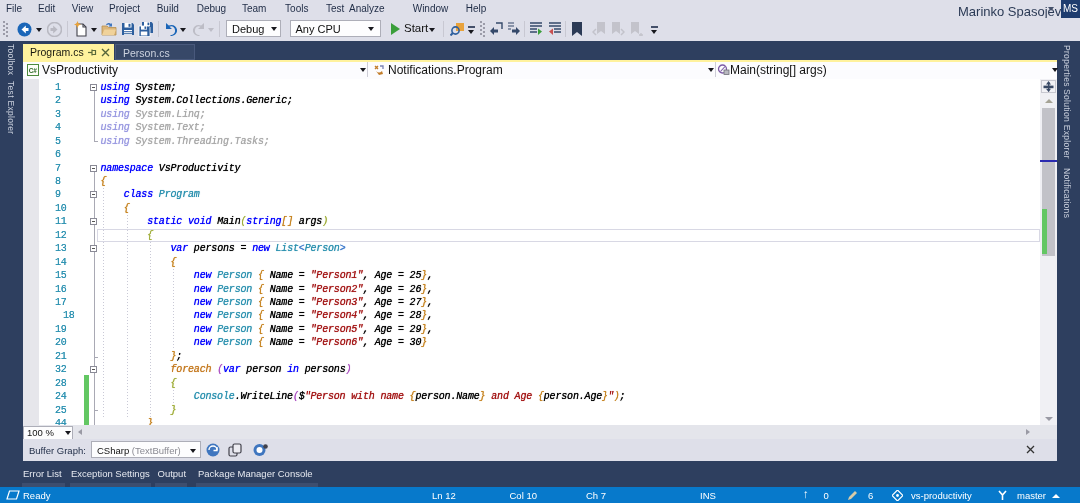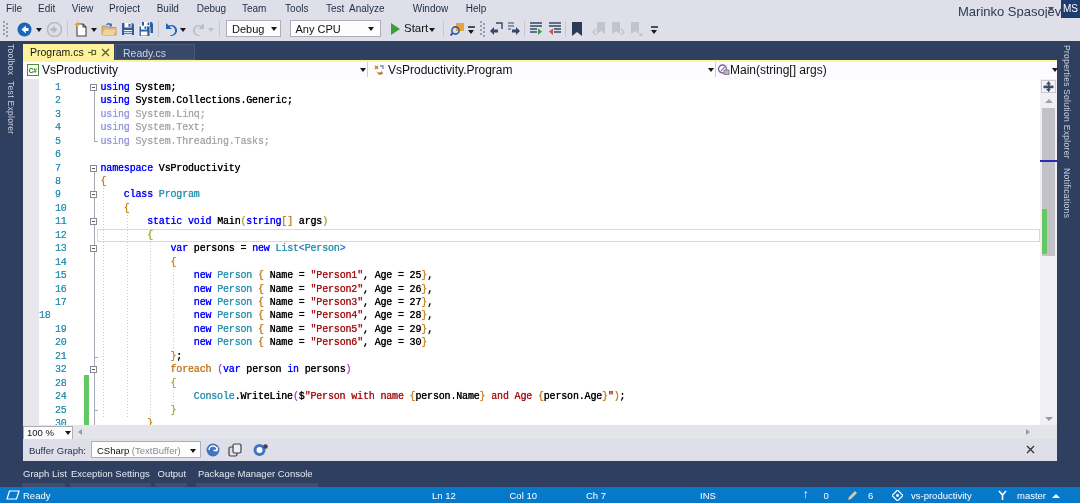--- a/index.html
+++ b/index.html
@@ -7,21 +7,21 @@
 .abs{position:absolute;}
 #menubar{left:0;top:0;width:1080px;height:18px;background:#DEDFE9;color:#1E2B45;font-size:10px;}
 #menubar .mi{position:absolute;top:3px;}
 #toolbar{left:0;top:18px;width:1080px;height:23px;background:#DEDFE9;}
 .tsep{position:absolute;top:3px;width:1px;height:16px;background:#C8C8D2;}
 .combo{position:absolute;background:#FDFDFE;border:1px solid #ADAEB8;font-size:11px;color:#111;}
 .caret{position:absolute;width:0;height:0;border-left:3.5px solid transparent;border-right:3.5px solid transparent;border-top:4px solid #17171d;}
 #tabwell{left:23px;top:41px;width:1034px;height:21px;background:#2E3F5F;}
 #navbar{left:23px;top:62px;width:1034px;height:17px;background:#FCFCFE;}
 #editor{left:23px;top:79px;width:1017px;height:346px;background:#FFFFFF;overflow:hidden;}
-.cl{position:absolute;left:0;font-family:"Liberation Mono",monospace;font-size:10px;letter-spacing:-0.17px;line-height:13.45px;height:13.45px;white-space:pre;color:#000;text-shadow:0 0 0.7px currentColor;}
+.cl{position:absolute;left:0;font-family:"Liberation Mono",monospace;font-size:10px;letter-spacing:-0.17px;line-height:13.45px;height:13.45px;white-space:pre;color:#000;text-shadow:0 0 0.7px currentColor;font-style:italic;}
 .ln{position:absolute;font-family:"Liberation Mono",monospace;font-size:10px;letter-spacing:-0.17px;line-height:13.45px;height:13.45px;color:#2F93B2;text-shadow:0 0 0.4px currentColor;}
 .k{color:#0000FF;}.t{color:#2B91AF;}.s{color:#A31515;}
 .fk{color:#9898E0;}.ft{color:#A8A8A8;}
 .g{color:#C5821E;}.o{color:#9FAD38;}.p{color:#A94BC0;}.ab{color:#3E7BCC;}.fe{color:#C4791F;}
 .obox{position:absolute;width:7px;height:7px;border:1px solid #8A8A96;background:#fff;box-sizing:border-box;}
 .obox:after{content:"";position:absolute;left:1px;top:2px;width:3px;height:1px;background:#555;}
 .guide{position:absolute;width:1px;background:repeating-linear-gradient(to bottom,#C9C9D6 0 1px,transparent 1px 3px);}
 #vscroll{left:1040px;top:79px;width:17px;height:346px;background:#F0F0F4;}
 #zoomrow{left:23px;top:425px;width:1034px;height:13.5px;background:#E4E5EB;}
 #bufrow{left:23px;top:438.5px;width:1034px;height:22px;background:#DEDFE9;font-size:9.5px;color:#1E2B45;}
@@ -206,39 +206,39 @@
           <path d="M1 5.5 H5"></path>
           <path d="M5 2.5 V8.5"></path>
           <path d="M5 3.5 H8.5 V7.5 H5"></path>
         </g>
       </svg>
     <svg style="position:absolute;left:78px;top:4px" width="9" height="9" viewBox="0 0 9 9">
         <path d="M1 1 L8 8 M8 1 L1 8" stroke="#56663a" stroke-width="1.4"></path>
       </svg>
   </div>
   <div class="abs" style="left:92px;top:3px;width:80px;height:16px;background:#374868;border:1px solid #49597C;box-sizing:border-box;color:#CDD3DF;font-size:10.5px;">
-    <span style="position:absolute;left:7px;top:2px;">Ready.cs</span>
+    <span style="position:absolute;left:7px;top:2px;">Person.cs</span>
   </div>
   <div class="abs" style="left:0;top:19px;width:1034px;height:2px;background:#FFF29D;"></div>
 </div>
 
 <div class="abs" id="navbar">
   <svg style="position:absolute;left:4px;top:2px" width="12" height="12" viewBox="0 0 12 12">
       <rect x="0.5" y="0.5" width="11" height="11" fill="#FDFDF8" stroke="#4D8B3E" stroke-width="1"></rect>
       <text x="5.8" y="8.6" font-size="6.5" font-family="Liberation Sans" fill="#2F6B28" text-anchor="middle" font-weight="bold">C#</text>
     </svg>
   <div class="abs" style="left:19px;top:1px;font-size:12px;color:#111;">VsProductivity</div>
   <div class="caret" style="left:337px;top:6px;"></div>
   <div class="abs" style="left:344px;top:0;width:1px;height:15px;background:#CDCDD6;"></div>
   <svg style="position:absolute;left:350px;top:2px" width="12" height="12" viewBox="0 0 12 12">
       <path d="M2 2 L5 5 M5 2 L2 5" stroke="#C27D2A" stroke-width="1.4"></path>
       <path d="M3 7 C5 9 7 9 9 7 L10 10 L6 11 Z" fill="#C27D2A"></path>
       <path d="M7 2 L10 2 L10 5" stroke="#7A82B4" stroke-width="1.3" fill="none"></path>
     </svg>
-  <div class="abs" style="left:365px;top:1px;font-size:12px;color:#111;">VsProductivity.Program</div>
+  <div class="abs" style="left:365px;top:1px;font-size:12px;color:#111;">Notifications.Program</div>
   <div class="caret" style="left:685px;top:6px;"></div>
   <div class="abs" style="left:692px;top:0;width:1px;height:15px;background:#CDCDD6;"></div>
   <svg style="position:absolute;left:694px;top:2px" width="13" height="12" viewBox="0 0 13 12">
       <circle cx="5.5" cy="5" r="4" fill="none" stroke="#7D5BA6" stroke-width="1.3"></circle>
       <path d="M3.5 7.5 L8 2.5" stroke="#7D5BA6" stroke-width="1.1"></path>
       <rect x="7" y="6" width="5" height="4.5" fill="#B8B8C0" stroke="#6E6E78" stroke-width="0.8"></rect>
     </svg>
   <div class="abs" style="left:707px;top:1px;font-size:12px;color:#111;">Main(string[] args)</div>
   <div class="caret" style="left:1029px;top:6px;"></div>
 </div>
@@ -284,37 +284,37 @@
       <div class="ln" style="top:163.2px;left:32px;">13</div>
       <div class="cl" style="left:77.5px;top:163.2px;">            <span class="k">var</span> persons = <span class="k">new</span> <span class="t">List</span><span class="ab">&lt;</span><span class="t">Person</span><span class="ab">&gt;</span></div>
       <div class="ln" style="top:176.64999999999998px;left:32px;">14</div>
       <div class="cl" style="left:77.5px;top:176.64999999999998px;">            <span class="g">{</span></div>
       <div class="ln" style="top:190.09999999999997px;left:32px;">15</div>
       <div class="cl" style="left:77.5px;top:190.09999999999997px;">                <span class="k">new</span> <span class="t">Person</span> <span class="g">{</span> Name = <span class="s">"Person1"</span>, Age = 25<span class="g">}</span>,</div>
       <div class="ln" style="top:203.55px;left:32px;">16</div>
       <div class="cl" style="left:77.5px;top:203.55px;">                <span class="k">new</span> <span class="t">Person</span> <span class="g">{</span> Name = <span class="s">"Person2"</span>, Age = 26<span class="g">}</span>,</div>
       <div class="ln" style="top:217px;left:32px;">17</div>
       <div class="cl" style="left:77.5px;top:217px;">                <span class="k">new</span> <span class="t">Person</span> <span class="g">{</span> Name = <span class="s">"Person3"</span>, Age = 27<span class="g">}</span>,</div>
-      <div class="ln" style="top:230.45px;left:16px;">18</div>
+      <div class="ln" style="top:230.45px;left:40px;">18</div>
       <div class="cl" style="left:77.5px;top:230.45px;">                <span class="k">new</span> <span class="t">Person</span> <span class="g">{</span> Name = <span class="s">"Person4"</span>, Age = 28<span class="g">}</span>,</div>
       <div class="ln" style="top:243.89999999999998px;left:32px;">19</div>
       <div class="cl" style="left:77.5px;top:243.89999999999998px;">                <span class="k">new</span> <span class="t">Person</span> <span class="g">{</span> Name = <span class="s">"Person5"</span>, Age = 29<span class="g">}</span>,</div>
       <div class="ln" style="top:257.34999999999997px;left:32px;">20</div>
       <div class="cl" style="left:77.5px;top:257.34999999999997px;">                <span class="k">new</span> <span class="t">Person</span> <span class="g">{</span> Name = <span class="s">"Person6"</span>, Age = 30<span class="g">}</span></div>
       <div class="ln" style="top:270.8px;left:32px;">21</div>
       <div class="cl" style="left:77.5px;top:270.8px;">            <span class="g">}</span>;</div>
       <div class="ln" style="top:284.25px;left:32px;">32</div>
       <div class="cl" style="left:77.5px;top:284.25px;">            <span class="fe">foreach</span> <span class="p">(</span><span class="k">var</span> person <span class="k">in</span> persons<span class="p">)</span></div>
       <div class="ln" style="top:297.7px;left:32px;">28</div>
       <div class="cl" style="left:77.5px;top:297.7px;">            <span class="o">{</span></div>
       <div class="ln" style="top:311.15px;left:32px;">24</div>
       <div class="cl" style="left:77.5px;top:311.15px;">                <span class="t">Console</span>.WriteLine<span class="p">(</span>$<span class="s">"Person with name </span><span class="g">{</span>person.Name<span class="g">}</span><span class="s"> and Age </span><span class="g">{</span>person.Age<span class="g">}</span><span class="s">"</span><span class="g">)</span>;</div>
       <div class="ln" style="top:324.59999999999997px;left:32px;">25</div>
       <div class="cl" style="left:77.5px;top:324.59999999999997px;">            <span class="o">}</span></div>
-      <div class="ln" style="top:338.05px;left:32px;">30</div>
+      <div class="ln" style="top:338.05px;left:32px;">44</div>
       <div class="cl" style="left:77.5px;top:338.05px;">        <span class="g">}</span></div>
       <div class="obox" style="left:67px;top:4.799999999999997px;"></div>
       <div class="obox" style="left:67px;top:85.5px;"></div>
       <div class="obox" style="left:67px;top:112.39999999999998px;"></div>
       <div class="obox" style="left:67px;top:139.3px;"></div>
       <div class="obox" style="left:67px;top:166.2px;"></div>
       <div class="obox" style="left:67px;top:287.25px;"></div>
     </div>
   <div class="abs" style="left:61px;top:296px;width:5px;height:51px;background:#63C763;"></div>
 </div>
@@ -365,21 +365,21 @@
         <circle cx="12.5" cy="3.5" r="2.3" fill="#41414B"></circle>
       </svg>
     </div>
   <div class="abs" style="left:959px;top:6px;margin-top:36px;">Pos 228</div>
   <svg style="position:absolute;left:1003px;top:6px" width="9" height="9" viewBox="0 0 9 9">
       <path d="M1 1 L8 8 M8 1 L1 8" stroke="#333" stroke-width="1.3"></path>
     </svg>
 </div>
 
 <div class="abs" id="bottabs">
-  <div class="abs" style="left:23px;top:7px;">Graph List</div>
+  <div class="abs" style="left:23px;top:7px;">Error List</div>
   <div class="abs" style="left:71px;top:7px;">Exception Settings</div>
   <div class="abs" style="left:157.5px;top:7px;">Output</div>
   <div class="abs" style="left:198px;top:7px;">Package Manager Console</div>
   <div class="abs" style="left:21.6px;top:22px;width:43px;height:5px;background:#3D4E6F;"></div>
   <div class="abs" style="left:70.3px;top:22px;width:81px;height:5px;background:#3D4E6F;"></div>
   <div class="abs" style="left:155.4px;top:22px;width:32px;height:5px;background:#3D4E6F;"></div>
   <div class="abs" style="left:195.8px;top:22px;width:122px;height:5px;background:#3D4E6F;"></div>
 </div>
 
 <div class="abs" id="statusbar">

